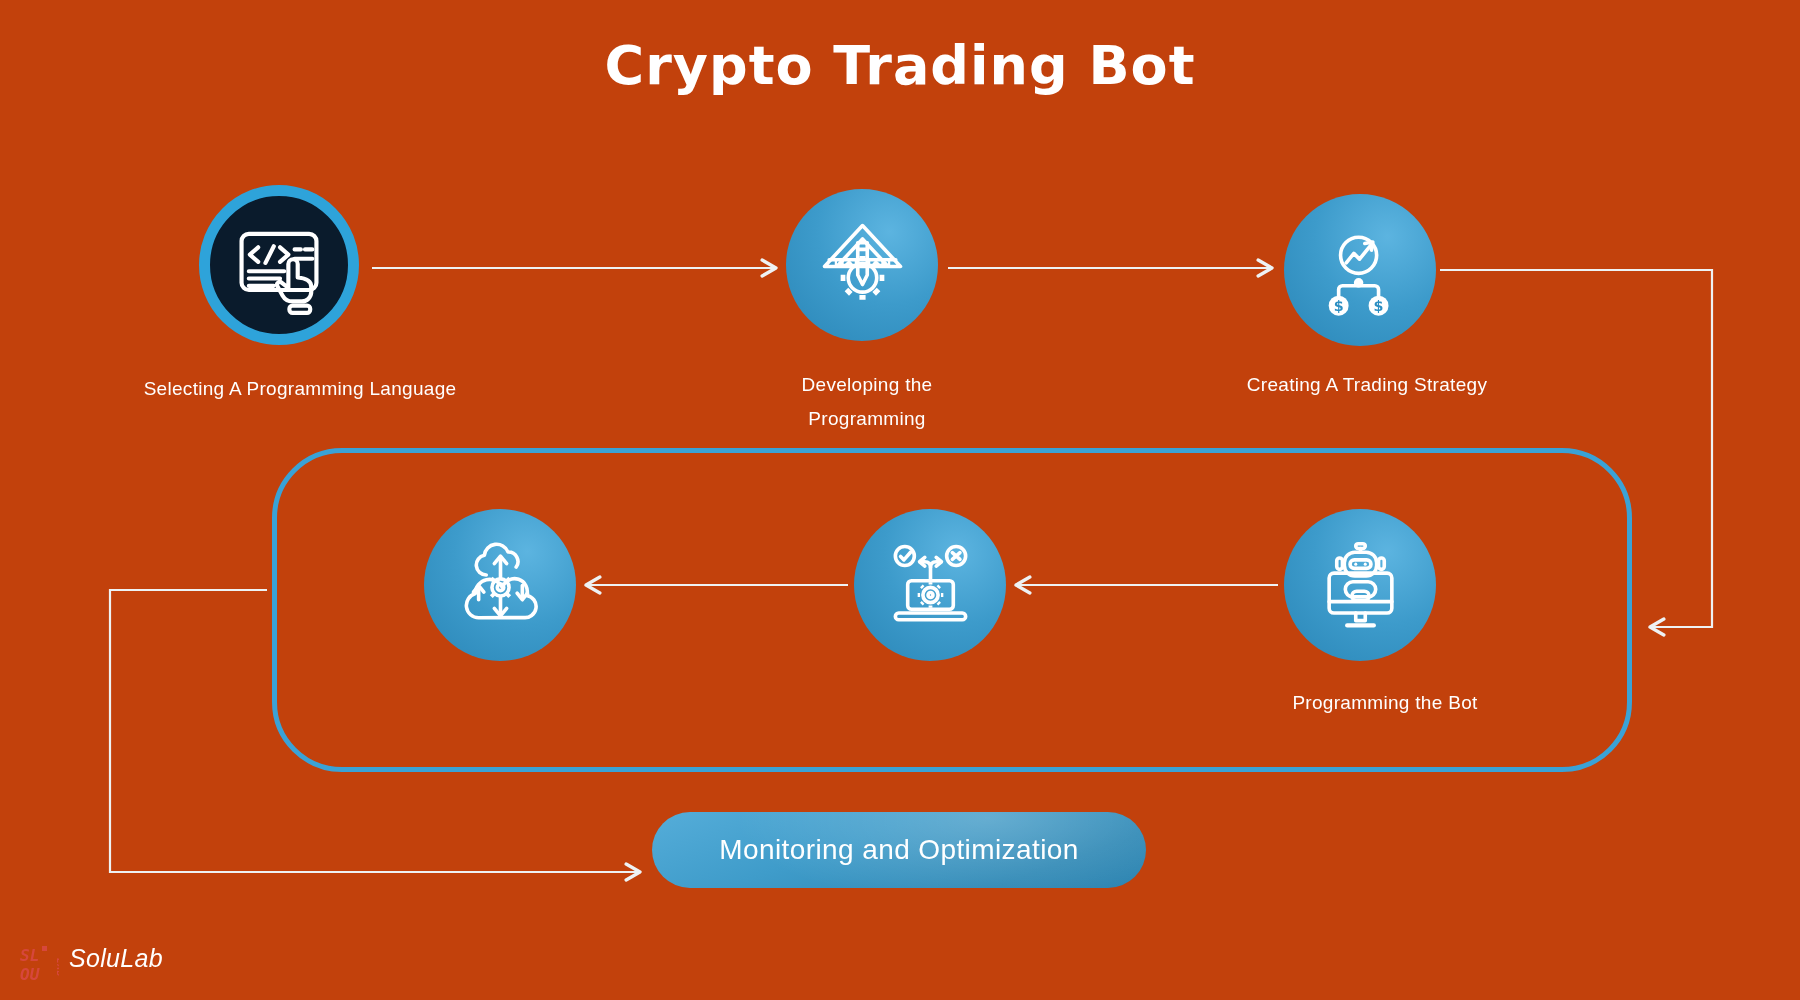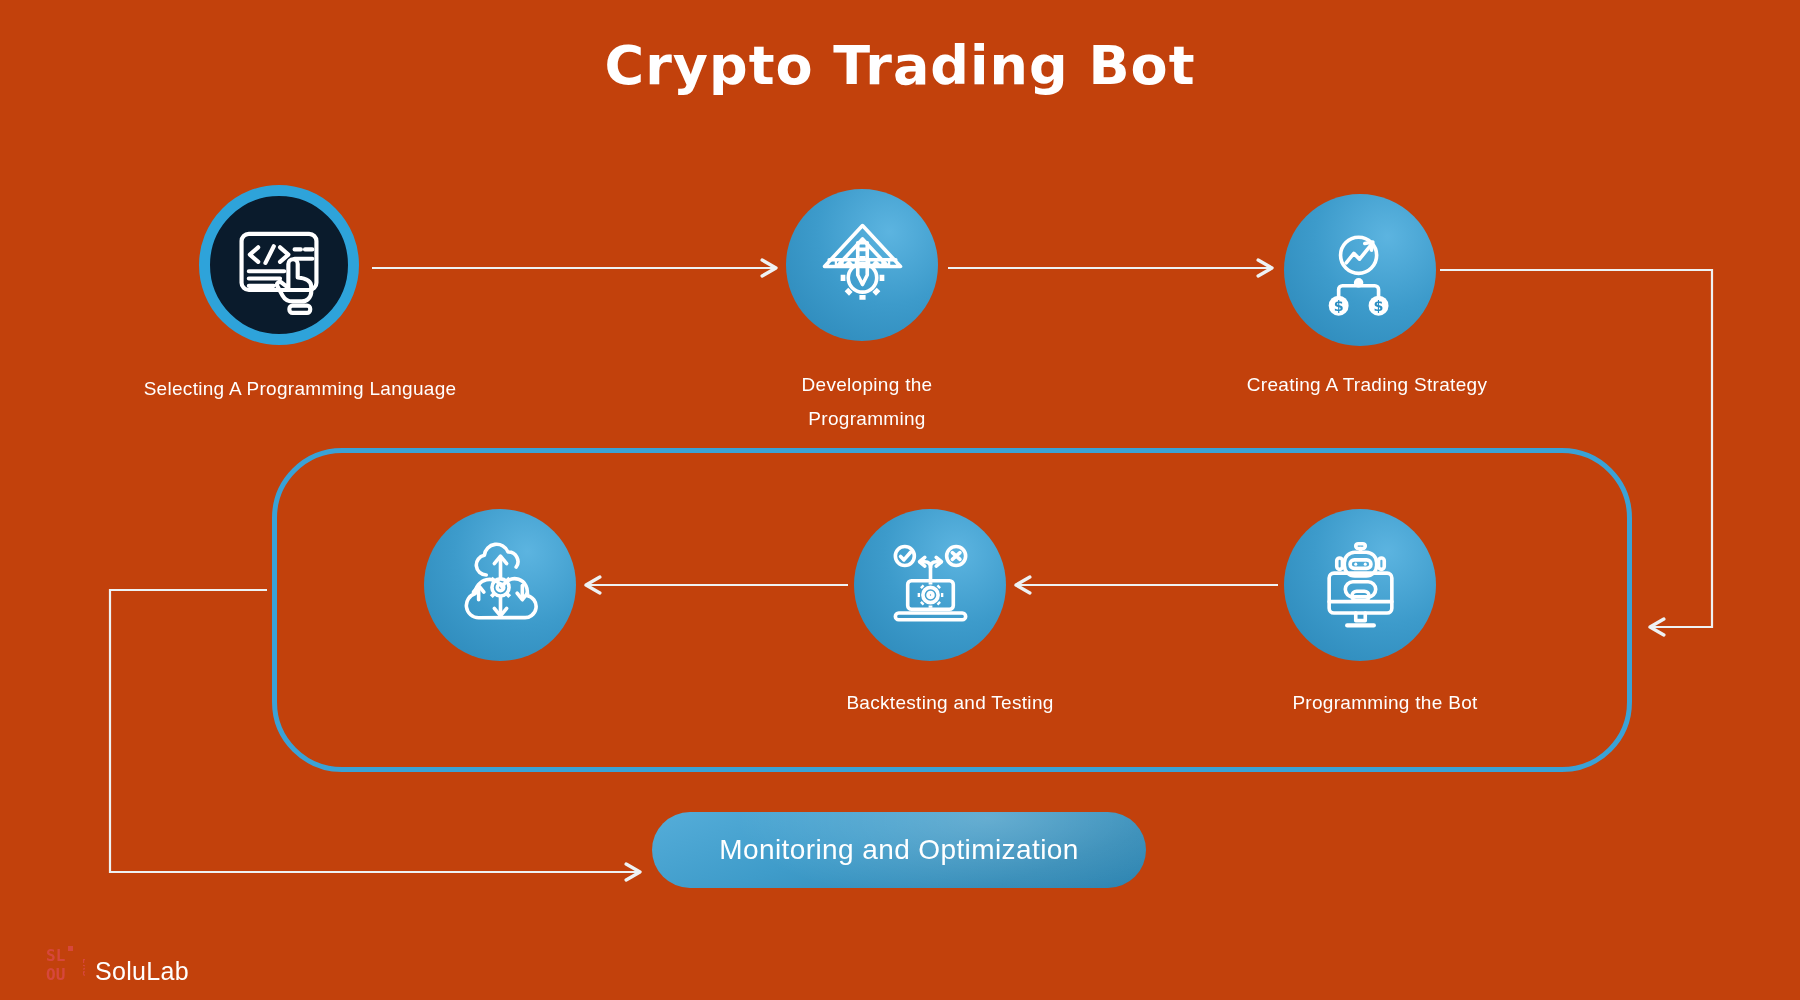--- a/index.html
+++ b/index.html
@@ -41,21 +41,21 @@
   
   .pill{
     position:absolute;left:652px;top:812px;width:494px;height:76px;border-radius:51px;
     background:
       radial-gradient(420px 150px at 68% 8%, rgba(255,255,255,.22), rgba(255,255,255,0) 60%),
       linear-gradient(160deg,#55add9 0%,#3f9cca 40%,#2e88b5 78%,#2b83b0 100%);
     display:flex;align-items:center;justify-content:center;
     font-size:28px;letter-spacing:.4px;
   }
   
-  .brand{position:absolute;left:45px;top:944px;display:flex;align-items:flex-end;gap:10px;}
+  .brand{position:absolute;left:19px;top:944px;display:flex;align-items:flex-start;gap:10px;font-style:italic;}
   .brand .name{font-size:25px;letter-spacing:.3px;}
   .ic{display:block;}
 </style>
 </head>
 <body>
 
 <div id="stage">
 
   <div class="title">Crypto Trading Bot</div>
 
@@ -150,21 +150,20 @@
       <path d="M44 20.5 L38.5 25 L44 29.5"></path>
       <path d="M50 31 Q50 25 56 25 H60"></path>
       <path d="M56 20.5 L61.5 25 L56 29.5"></path>
       <rect x="26" y="45" width="48" height="30" rx="4"></rect>
       <circle cx="50" cy="60" r="8"></circle>
       <circle cx="50" cy="60" r="2.6"></circle>
       <path stroke-width="4" stroke-linecap="butt" d="M50 49 v-2.5 M57.8 52.2 l1.8 -1.8 M61 60 h2.5 M57.8 67.8 l1.8 1.8 M50 71 v2.5 M42.2 67.8 l-1.8 1.8 M39 60 h-2.5 M42.2 52.2 l-1.8 -1.8"></path>
       <rect x="13" y="79" width="74" height="7" rx="3.5"></rect>
     </svg>
   </div>
-  <div class="nlabel" style="left:950px;top:686px;width:360px">Backtesting and Testing</div>
 
   <div class="node" style="left:424px;top:509px">
     <svg class="ic" width="95" height="95" viewBox="0 0 100 100" fill="none" stroke="#fff" stroke-width="3.8" stroke-linecap="round" stroke-linejoin="round">
       <path d="M35 39 a10.5 10.5 0 0 1 -2 -20.8 a13 13 0 0 1 25 -3.4 a10 10 0 0 1 8.5 15.8"></path>
       <path d="M27 84 a13 13 0 0 1 -3.5 -25.5 a15 15 0 0 1 28.5 -6.5 a13 13 0 0 1 25.5 8.5 a11.5 11.5 0 0 1 -3.5 23.2 Z"></path>
       <circle cx="50" cy="52" r="9"></circle>
       <circle cx="50" cy="52" r="3.4"></circle>
       <path stroke-width="4.2" stroke-linecap="butt" d="M56.5 45.5 l3.2 -3.2 M56.5 58.5 l3.2 3.2 M43.5 58.5 l-3.2 3.2 M43.5 45.5 l-3.2 -3.2"></path>
       <path d="M50 42 V21"></path>
       <path d="M43.5 27 L50 19 L56.5 27"></path>

